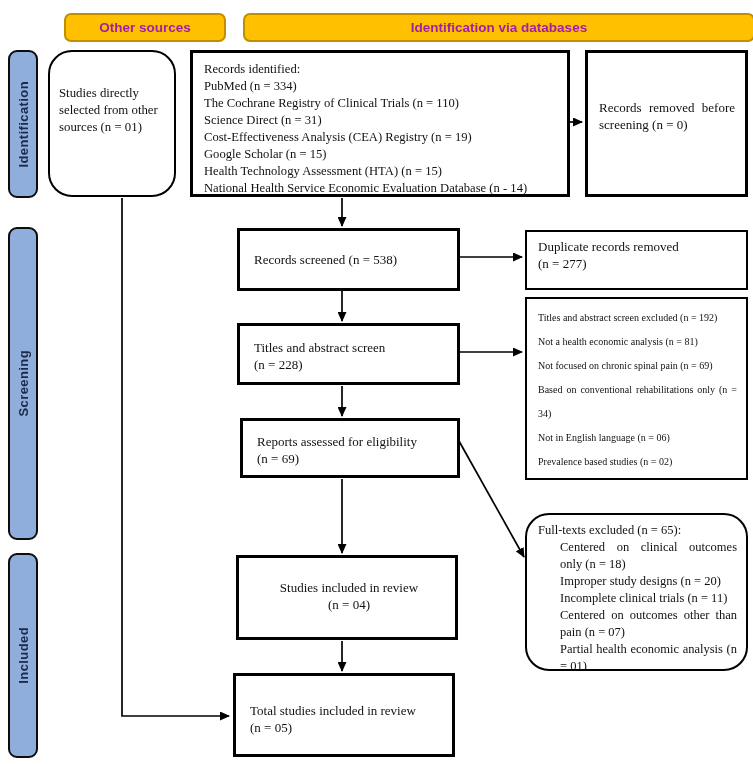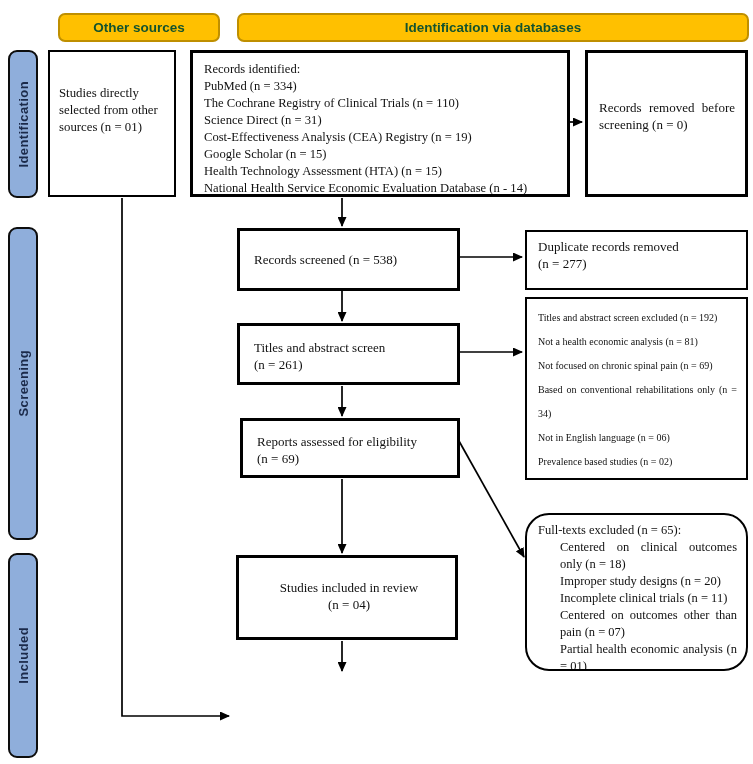--- a/index.html
+++ b/index.html
@@ -11,40 +11,40 @@
   .canvas{position:relative;width:753px;height:764px;background:#fff;
           font-family:"Liberation Serif",serif;}
   .arrows{position:absolute;left:0;top:0;width:753px;height:764px;
           pointer-events:none;z-index:5;}
   .arrows line,.arrows path.j{stroke:var(--arrow,#000);stroke-width:1.7;fill:none;}
   .arrows marker path{fill:var(--arrow,#000);}
 
   .hdr{position:absolute;box-sizing:border-box;background:var(--header-fill);
        border:2px solid var(--header-border);border-radius:7px;
        display:flex;align-items:center;justify-content:center;
-       font:700 13.5px "Liberation Sans",sans-serif;color:#14532d;z-index:2;}
+       font:700 13.5px "Liberation Sans",sans-serif;color:#a21caf;z-index:2;margin-left:6px;}
   .hdr-other{left:58px;top:13px;width:162px;height:29px;}
   .hdr-db{left:237px;top:13px;width:512px;height:29px;}
 
   .stage{position:absolute;box-sizing:border-box;background:var(--stage-fill);
          border:2px solid var(--stage-border);border-radius:9px;
          display:flex;align-items:center;justify-content:center;z-index:2;}
   .stage span{writing-mode:vertical-rl;transform:rotate(180deg);
          font:700 13px "Liberation Sans",sans-serif;color:var(--stage-text);
          letter-spacing:.4px;}
   .st-id{left:8px;top:50px;width:30px;height:148px;}
   .st-scr{left:8px;top:227px;width:30px;height:313px;}
   .st-inc{left:8px;top:553px;width:30px;height:205px;}
 
   .box{position:absolute;box-sizing:border-box;background:#fff;
        border:2px solid var(--box-border);color:#111;overflow:hidden;
        white-space:pre-line;font:13px/1.32 "Liberation Serif",serif;z-index:1;}
   .thick{border-width:3px;}
 
-  .b-direct   {left:48px; top:50px; width:128px;height:147px;padding:33px 4px 0 9px;font-size:12.8px;}
+  .b-direct   {left:48px; top:50px; width:128px;height:147px;padding:33px 4px 0 9px;font-size:12.8px;border-radius:24px;}
   .b-identified{left:190px;top:50px; width:380px;height:147px;padding:8px 0 0 11px;font-size:12.6px;line-height:17px;}
   .b-removed  {left:585px;top:50px; width:163px;height:147px;padding:46px 10px 0 11px;text-align:justify;}
   .b-screened {left:237px;top:228px;width:223px;height:63px;display:flex;align-items:center;padding-left:14px;white-space:normal;}
   .b-dup      {left:525px;top:230px;width:223px;height:60px;padding:6px 10px 0 11px;}
   .b-titles   {left:237px;top:323px;width:223px;height:62px;padding:13px 10px 0 14px;}
   .b-texcl    {left:525px;top:297px;width:223px;height:183px;padding:7px 9px 0 11px;
                text-align:justify;font-size:10px;line-height:24px;}
   .b-reports  {left:240px;top:418px;width:220px;height:60px;padding:12px 10px 0 14px;}
   .b-fexcl    {left:525px;top:513px;width:223px;height:158px;padding:7px 9px 0 11px;
                white-space:normal;font-size:12.5px;line-height:17px;border-radius:24px;}
@@ -101,21 +101,21 @@
 National Health Service Economic Evaluation Database (n - 14)</div>
 
   <div class="box b-removed thick">Records removed before screening (n = 0)</div>
 
   <div class="box b-screened thick">Records screened (n = 538)</div>
 
   <div class="box b-dup">Duplicate records removed
 (n = 277)</div>
 
   <div class="box b-titles thick">Titles and abstract screen
-(n = 261)</div>
+(n = 228)</div>
 
   <div class="box b-texcl">Titles and abstract screen excluded (n = 192)
 Not a health economic analysis (n = 81)
 Not focused on chronic spinal pain (n = 69)
 Based on conventional rehabilitations only (n = 34)
 Not in English language (n = 06)
 Prevalence based studies (n = 02)</div>
 
   <div class="box b-reports thick">Reports assessed for eligibility
 (n = 69)</div>
@@ -127,14 +127,16 @@
       <div class="fexcl-item">Improper study designs (n = 20)</div>
       <div class="fexcl-item">Incomplete clinical trials (n = 11)</div>
       <div class="fexcl-item">Centered on outcomes other than pain (n = 07)</div>
       <div class="fexcl-item">Partial health economic analysis (n = 01)</div>
     </div>
   </div>
 
   <div class="box b-included thick">Studies included in review
 (n = 04)</div>
 
+  <div class="box b-total thick">Total studies included in review
+(n = 05)</div>
 
 </div>
 
 </body></html>

